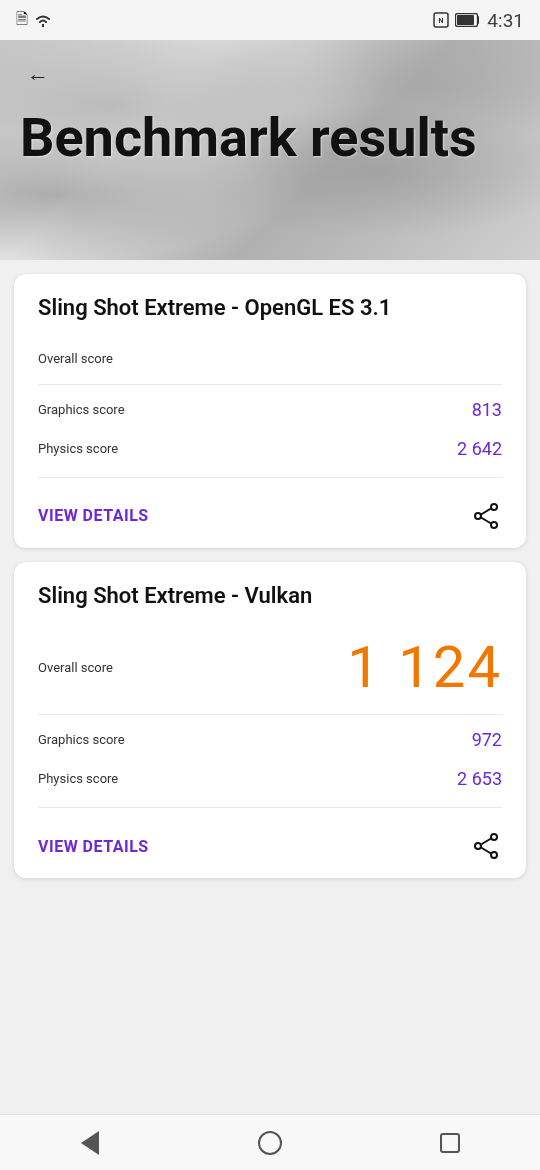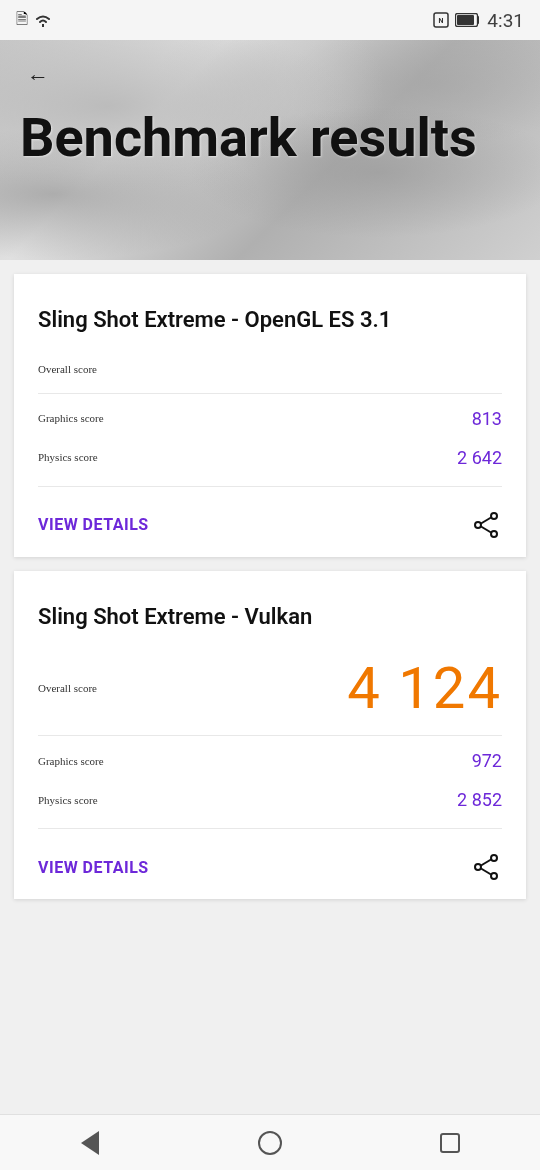--- a/index.html
+++ b/index.html
@@ -93,45 +93,44 @@
 
     
     .content {
       padding: 0 14px 20px;
       background: #f0f0f0;
     }
 
     
     .bench-card {
       background: #ffffff;
-      border-radius: 0;
+      border-radius: 12px;
       margin-top: 14px;
-      padding: 32px 24px 16px;
+      padding: 20px 24px 16px;
       box-shadow: 0 1px 4px rgba(0,0,0,0.12);
     }
 
     .bench-title {
       font-size: 22px;
       font-weight: 600;
       color: #111;
       line-height: 1.3;
       margin-bottom: 28px;
     }
 
     .score-row {
       display: flex;
       justify-content: space-between;
       align-items: center;
       margin-bottom: 18px;
     }
 
     .score-label {
-      font-size: 11px;
+      font-size: 13px;
       color: #333;
-      font-family: Liberation Serif, serif;
     }
 
     .score-value-large {
       font-size: 58px;
       font-weight: 400;
       color: #f07800;
       letter-spacing: 2px;
       line-height: 1;
     }
 
@@ -290,33 +289,33 @@
         </svg>
       </div>
     </div>
   </div>
 
   <div class="bench-card">
     <div class="bench-title">Sling Shot Extreme - Vulkan</div>
 
     <div class="score-row">
       <span class="score-label">Overall score</span>
-      <span class="score-value-large">4 124</span>
+      <span class="score-value-large">1 124</span>
     </div>
 
     <div class="divider"></div>
 
     <div class="score-row" style="margin-top:14px;">
       <span class="score-label">Graphics score</span>
       <span class="score-value-normal">972</span>
     </div>
 
     <div class="score-row">
       <span class="score-label">Physics score</span>
-      <span class="score-value-normal">2 852</span>
+      <span class="score-value-normal">2 653</span>
     </div>
 
     <div class="divider"></div>
 
     <div class="details-row">
       <span class="view-details-text">VIEW DETAILS</span>
       <div class="share-icon">
         <svg width="28" height="28" viewBox="0 0 28 28">
           <circle cx="22" cy="5" r="3" fill="none" stroke="#111" stroke-width="2"></circle>
           <circle cx="6" cy="14" r="3" fill="none" stroke="#111" stroke-width="2"></circle>

